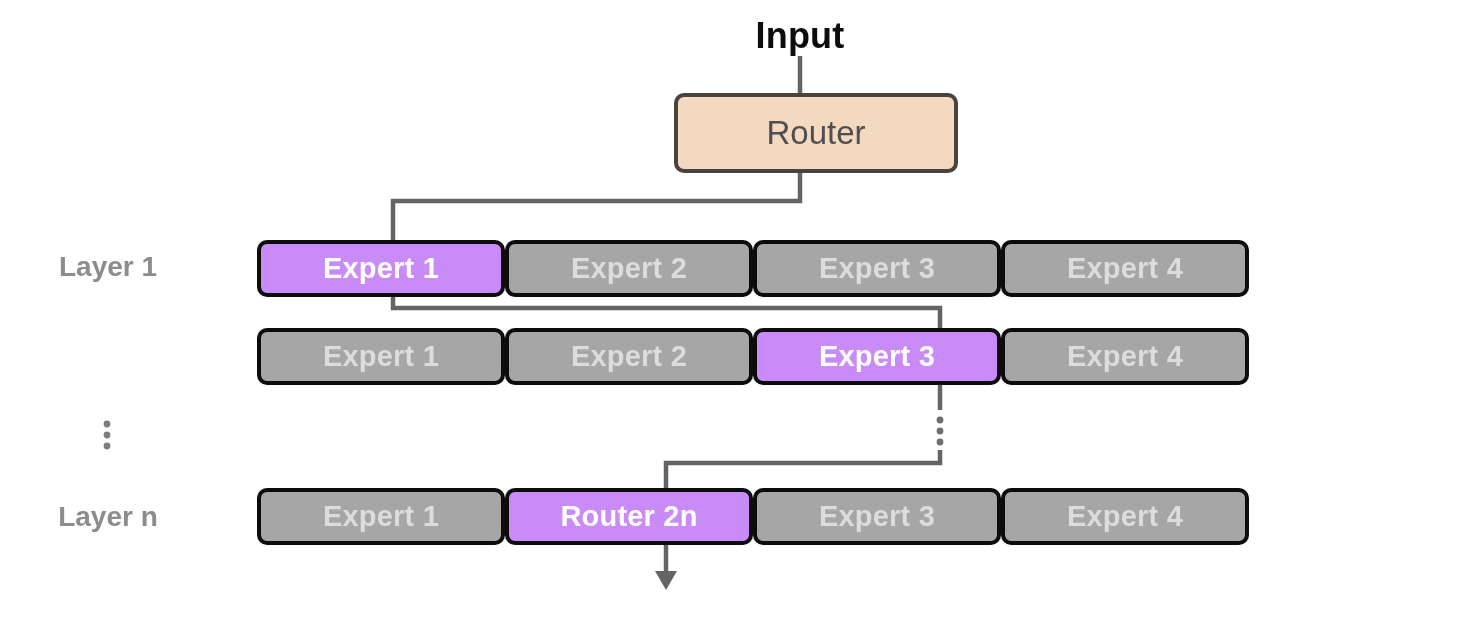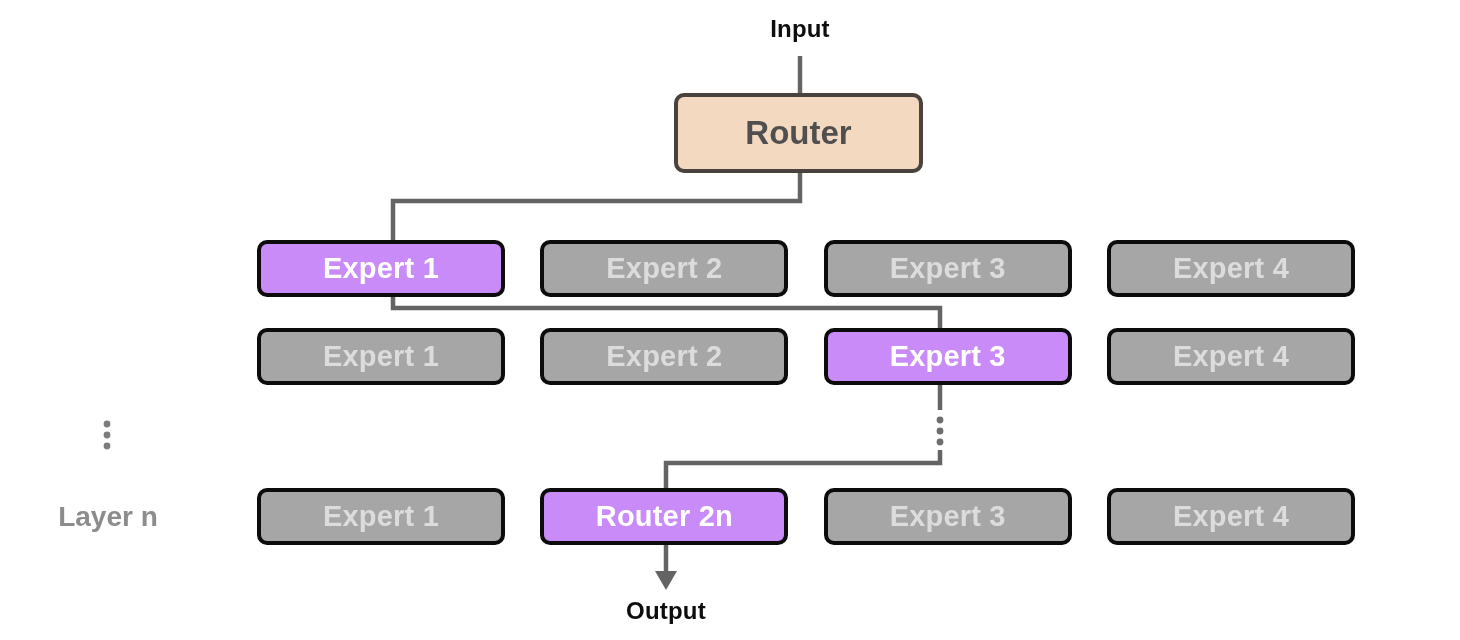--- a/index.html
+++ b/index.html
@@ -39,38 +39,38 @@
   }
   .wire-dot { fill: #6e6e6e; }
   .ellipsis-dot { fill: #7d7d7d; }
   .arrow-head { fill: var(--connector); }
 
   .io-label {
     position: absolute;
     z-index: 2;
     width: 220px;
     text-align: center;
-    font-size: 24px;
+    font-size: 36px;
     font-weight: 800;
     color: var(--io-text);
     letter-spacing: 0.2px;
   }
   .io-label.input  { left: 690px; top: 15px; }
   .io-label.output { left: 556px; top: 597px; }
 
   .router {
     position: absolute;
     z-index: 2;
     left: 674px; top: 93px;
-    width: 249px; height: 80px;
+    width: 284px; height: 80px;
     background: var(--router-fill);
     border: 4.5px solid var(--router-border);
     border-radius: 10px;
     display: flex; align-items: center; justify-content: center;
-    font-size: 33px; font-weight: 700;
+    font-size: 33px; font-weight: 400;
     color: var(--router-text);
   }
 
   .layer-label {
     position: absolute;
     z-index: 2;
     left: 28px; width: 160px;
     text-align: center;
     font-size: 28px; font-weight: 700;
     color: var(--layer-label);
@@ -78,21 +78,20 @@
   .layer-label.l1 { top: 251px; }
   .layer-label.l2 { top: 339px; }
   .layer-label.ln { top: 501px; }
 
   .expert-row {
     position: absolute;
     z-index: 2;
     left: 257px;
     width: 1098px; height: 57px;
     display: flex;
-    justify-content: space-between;
   }
   .expert-row.r1 { top: 240px; }
   .expert-row.r2 { top: 328px; }
   .expert-row.rn { top: 488px; }
 
   .expert {
     width: 248px; height: 57px;
     background: var(--inactive-expert);
     color: var(--inactive-expert-text);
     border: 4px solid var(--box-border);
@@ -136,20 +135,21 @@
       <circle class="ellipsis-dot" cx="107" cy="446" r="3.4"></circle>
     </g>
   </svg>
 
   <div class="io-label input">Input</div>
 
   <div class="router">
     <span>Router</span>
   </div>
 
+  <div class="layer-label l1">Layer 1</div>
   <div class="layer-label ln">Layer n</div>
 
   <div class="expert-row r1">
     <div class="expert is-active">Expert 1</div>
     <div class="expert">Expert 2</div>
     <div class="expert">Expert 3</div>
     <div class="expert">Expert 4</div>
   </div>
 
   <div class="expert-row r2">
@@ -159,15 +159,14 @@
     <div class="expert">Expert 4</div>
   </div>
 
   <div class="expert-row rn">
     <div class="expert">Expert 1</div>
     <div class="expert is-active">Router 2n</div>
     <div class="expert">Expert 3</div>
     <div class="expert">Expert 4</div>
   </div>
 
-  <div class="io-label output">Output</div>
 
 </div>
 
 </body></html>

